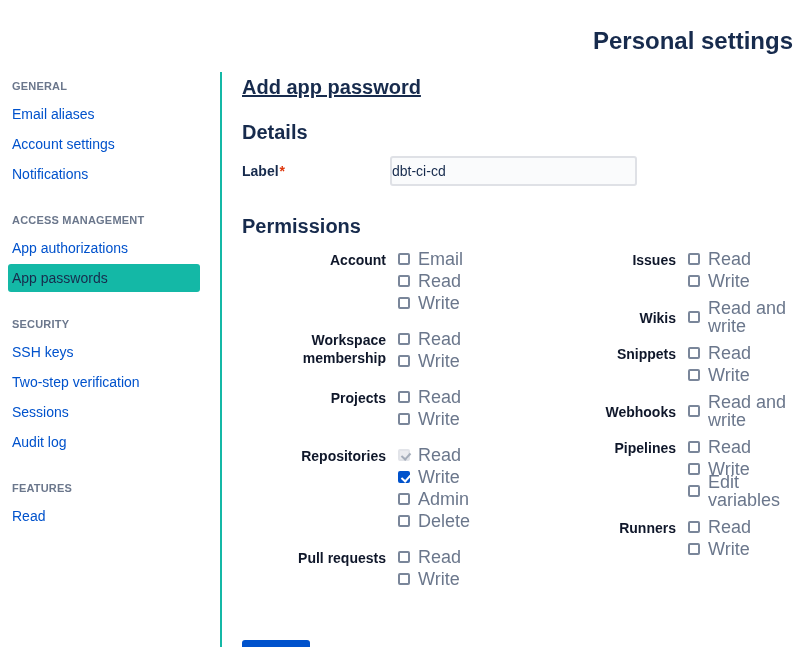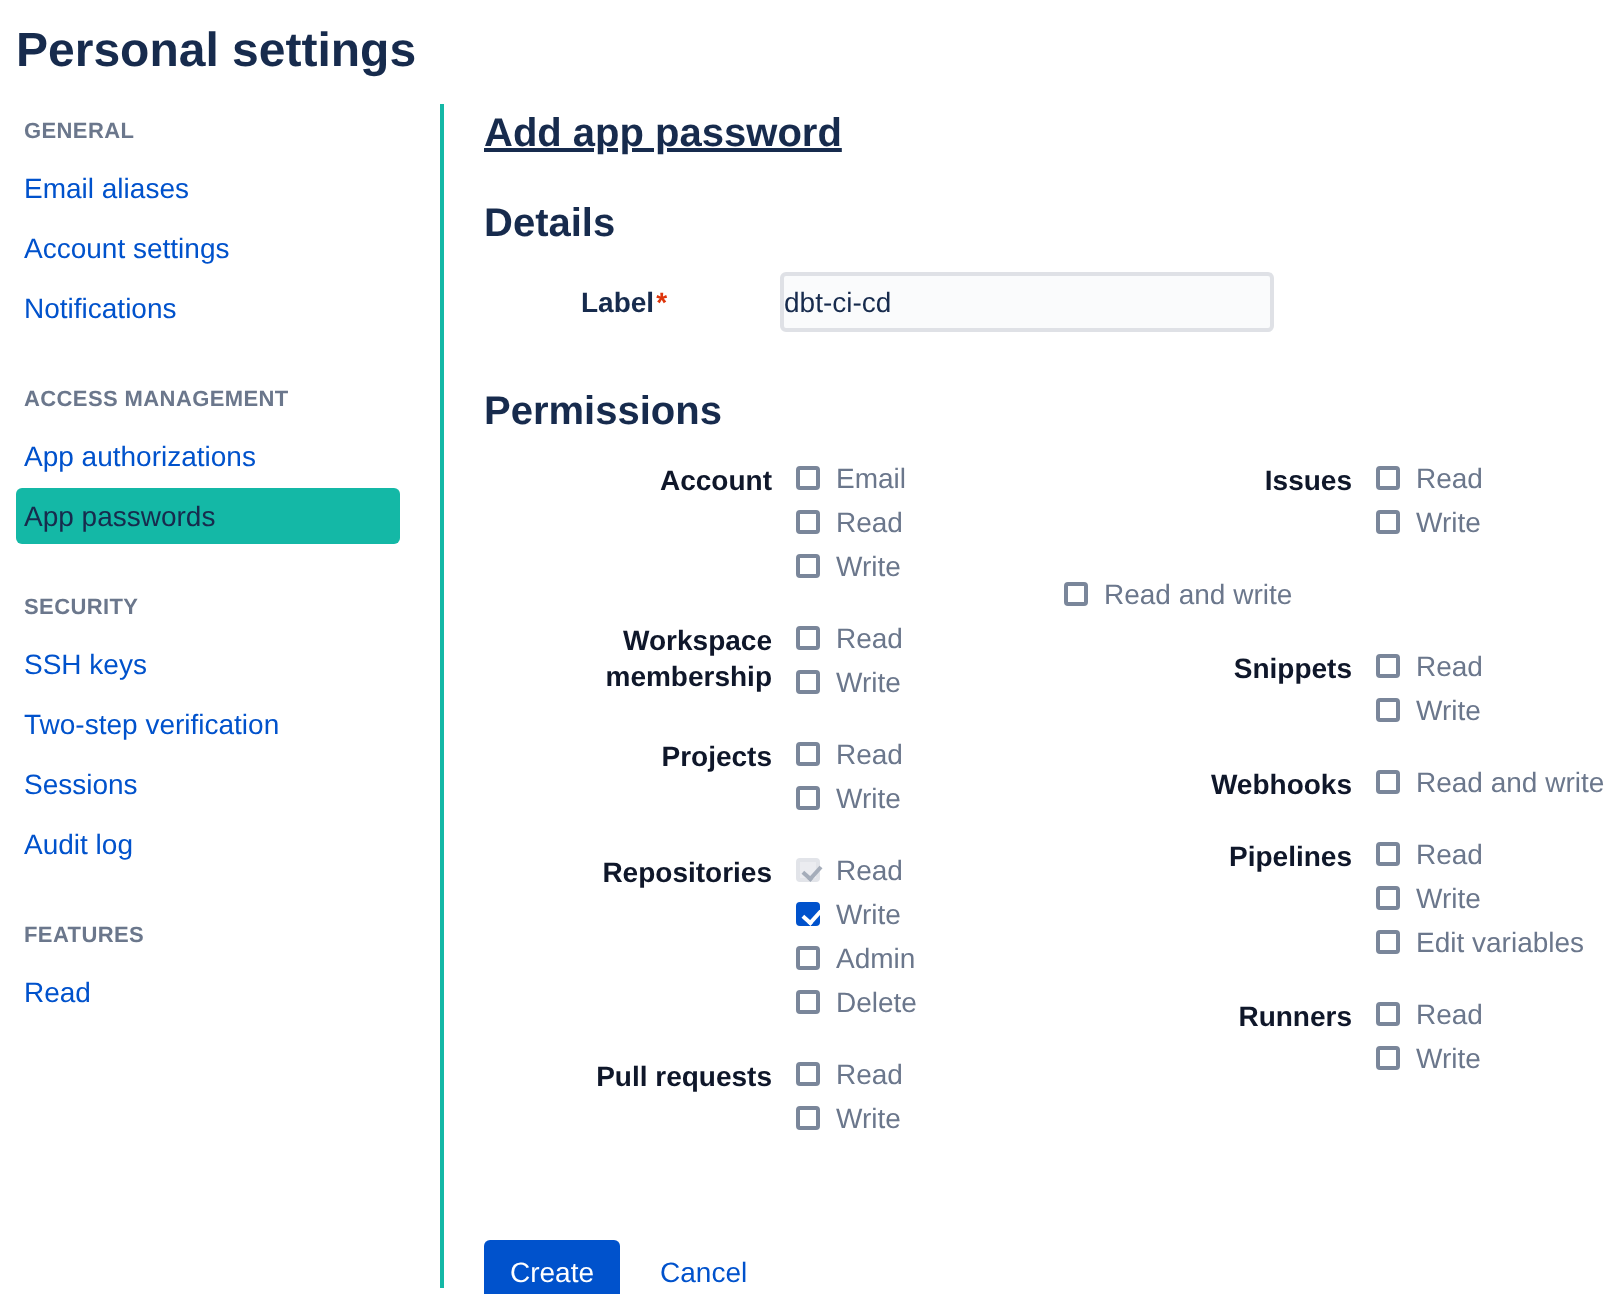--- a/index.html
+++ b/index.html
@@ -6,21 +6,21 @@
   html, body { margin: 0; padding: 0; }
   body {
     width: 808px; height: 647px; overflow: hidden;
     background: #ffffff;
     font-family: "Liberation Sans", sans-serif;
     color: #172B4D;
     font-size: 14px;
   }
   .page-title {
     font-size: 24px; font-weight: 700; color: #172B4D;
-    margin: 0; padding: 10px 0 0 8px; line-height: 32px;
+    margin: 15px; padding: 10px 0 0 8px; line-height: 32px; text-align: right;
   }
   .layout { display: flex; align-items: stretch; height: 592px; margin-top: 10px; }
 
   
   .sidebar {
     flex: 0 0 222px; width: 222px;
     border-right: 2px solid #14b8a6;
     padding-top: 4px;
   }
   .side-section { margin-bottom: 22px; }
@@ -39,21 +39,21 @@
     background: #14b8a6; color: #172B4D; text-decoration: none;
   }
 
   
   .main { flex: 1 1 auto; padding: 2px 0 0 20px; }
   .main-title { font-size: 20px; font-weight: 700; color: #172B4D; margin: 0 0 22px; line-height: 26px; text-decoration: underline; }
   .section-heading { font-size: 20px; font-weight: 700; color: #172B4D; margin: 0 0 14px; line-height: 20px; }
 
   .form-row { display: flex; align-items: center; margin-bottom: 0; }
   .form-label {
-    width: 148px; text-align: center; padding-right: 8px;
+    width: 148px; text-align: left; padding-right: 8px;
     font-weight: 700; font-size: 14px; color: #172B4D;
   }
   .required-mark { color: #DE350B; margin-left: 1px; }
   .label-input {
     width: 247px; height: 30px;
     border: 2px solid #DFE1E6; border-radius: 3px;
     background: #FAFBFC; color: #172B4D;
     font-family: "Liberation Sans", sans-serif;
     font-size: 14px; padding: 0 0; outline: none;
   }
@@ -77,21 +77,21 @@
   }
   .cb.checked { background: #0052CC; border-color: #0052CC; }
   .cb.checked::after {
     content: ""; position: absolute; left: 3px; top: 0px;
     width: 4px; height: 7px;
     border: solid #ffffff; border-width: 0 2px 2px 0;
     transform: rotate(42deg);
   }
   .cb.disabled { background: #EBECF0; border-color: #E2E4E9; }
   .cb.disabled::after { border-color: #A5ADBA; }
-  .perm-option-label { color: #6B778C; font-size: 14px; line-height: 18px; }
+  .perm-option-label { color: #6B778C; font-size: 18px; line-height: 18px; }
 
   .actions { display: flex; align-items: center; margin-top: 34px; }
   .btn-create {
     background: #0052CC; color: #ffffff; border: none;
     border-radius: 3px; font-family: "Liberation Sans", sans-serif;
     font-size: 14px; line-height: 18px; padding: 7px 13px; cursor: pointer;
   }
   .cancel-link { margin-left: 20px; color: #0052CC; font-size: 14px; text-decoration: none; cursor: pointer; }
 </style>
 </head>
@@ -231,20 +231,21 @@
                   <span class="cb"></span>
                   <span class="perm-option-label">Read</span>
                 </label>
                 <label class="perm-option">
                   <span class="cb"></span>
                   <span class="perm-option-label">Write</span>
                 </label>
               </div>
             </div>
             <div class="perm-group">
+              <div class="perm-group-label">Wikis</div>
               <div class="perm-options">
                 <label class="perm-option">
                   <span class="cb"></span>
                   <span class="perm-option-label">Read and write</span>
                 </label>
               </div>
             </div>
             <div class="perm-group">
               <div class="perm-group-label">Snippets</div>
               <div class="perm-options">

